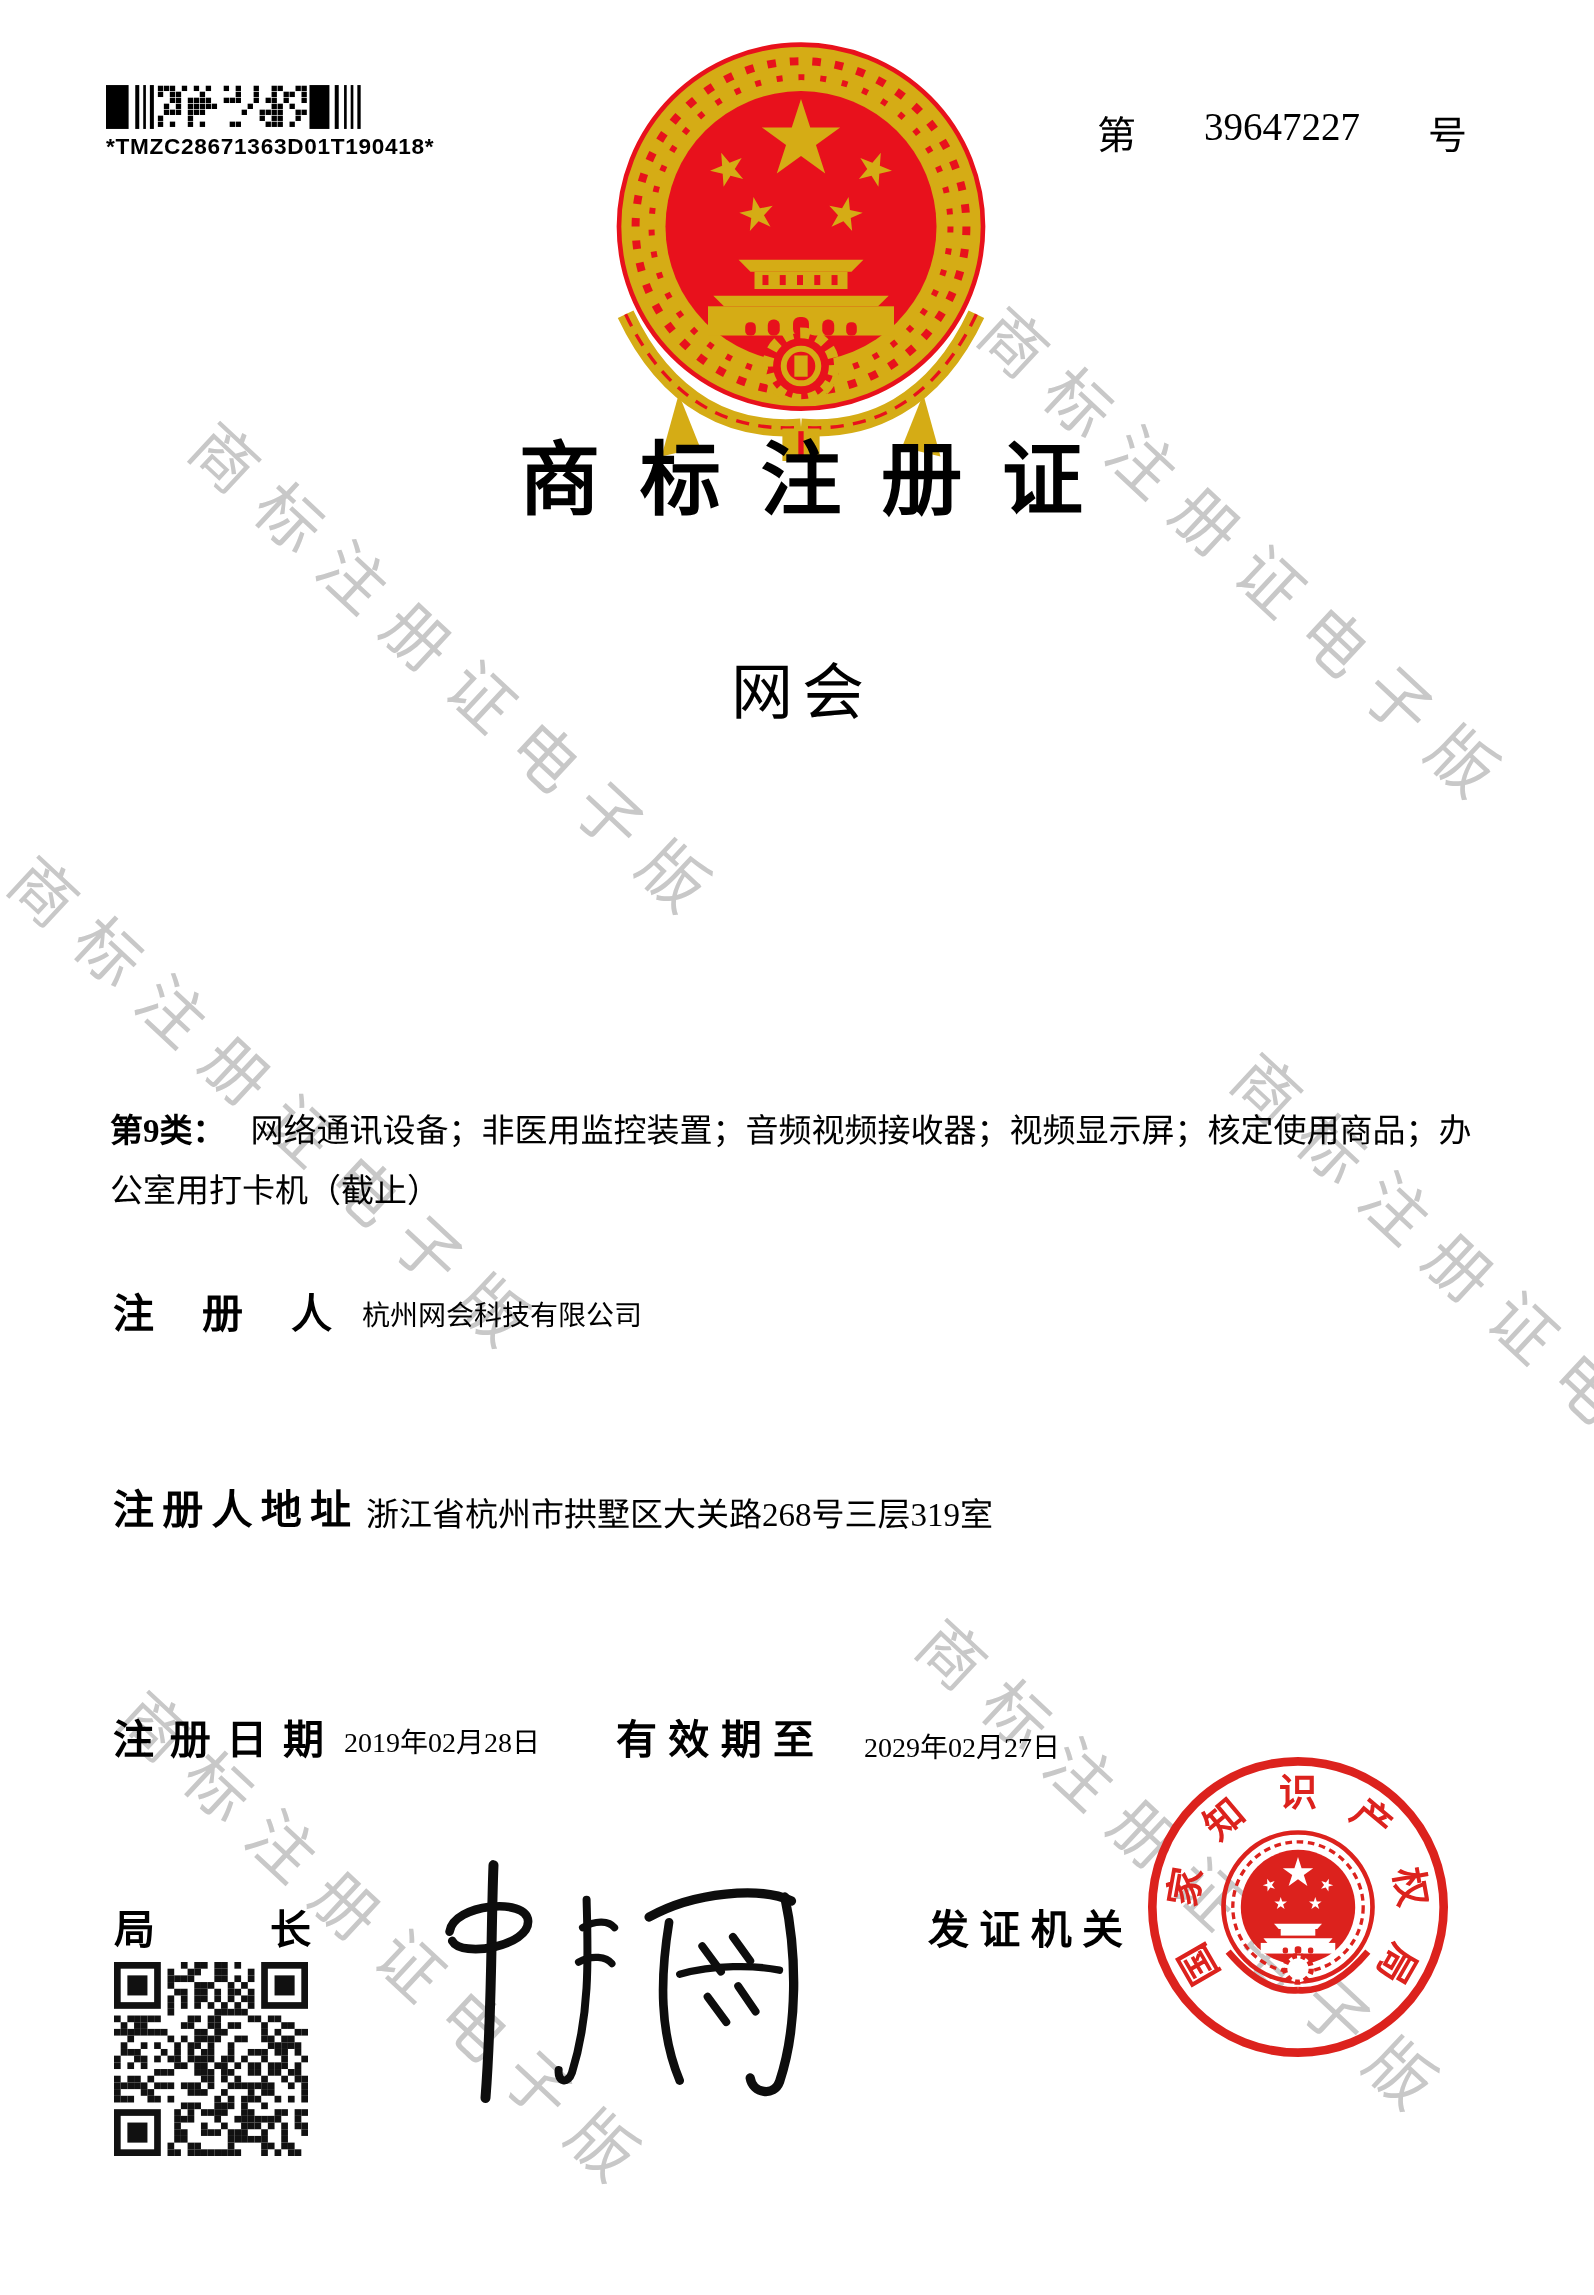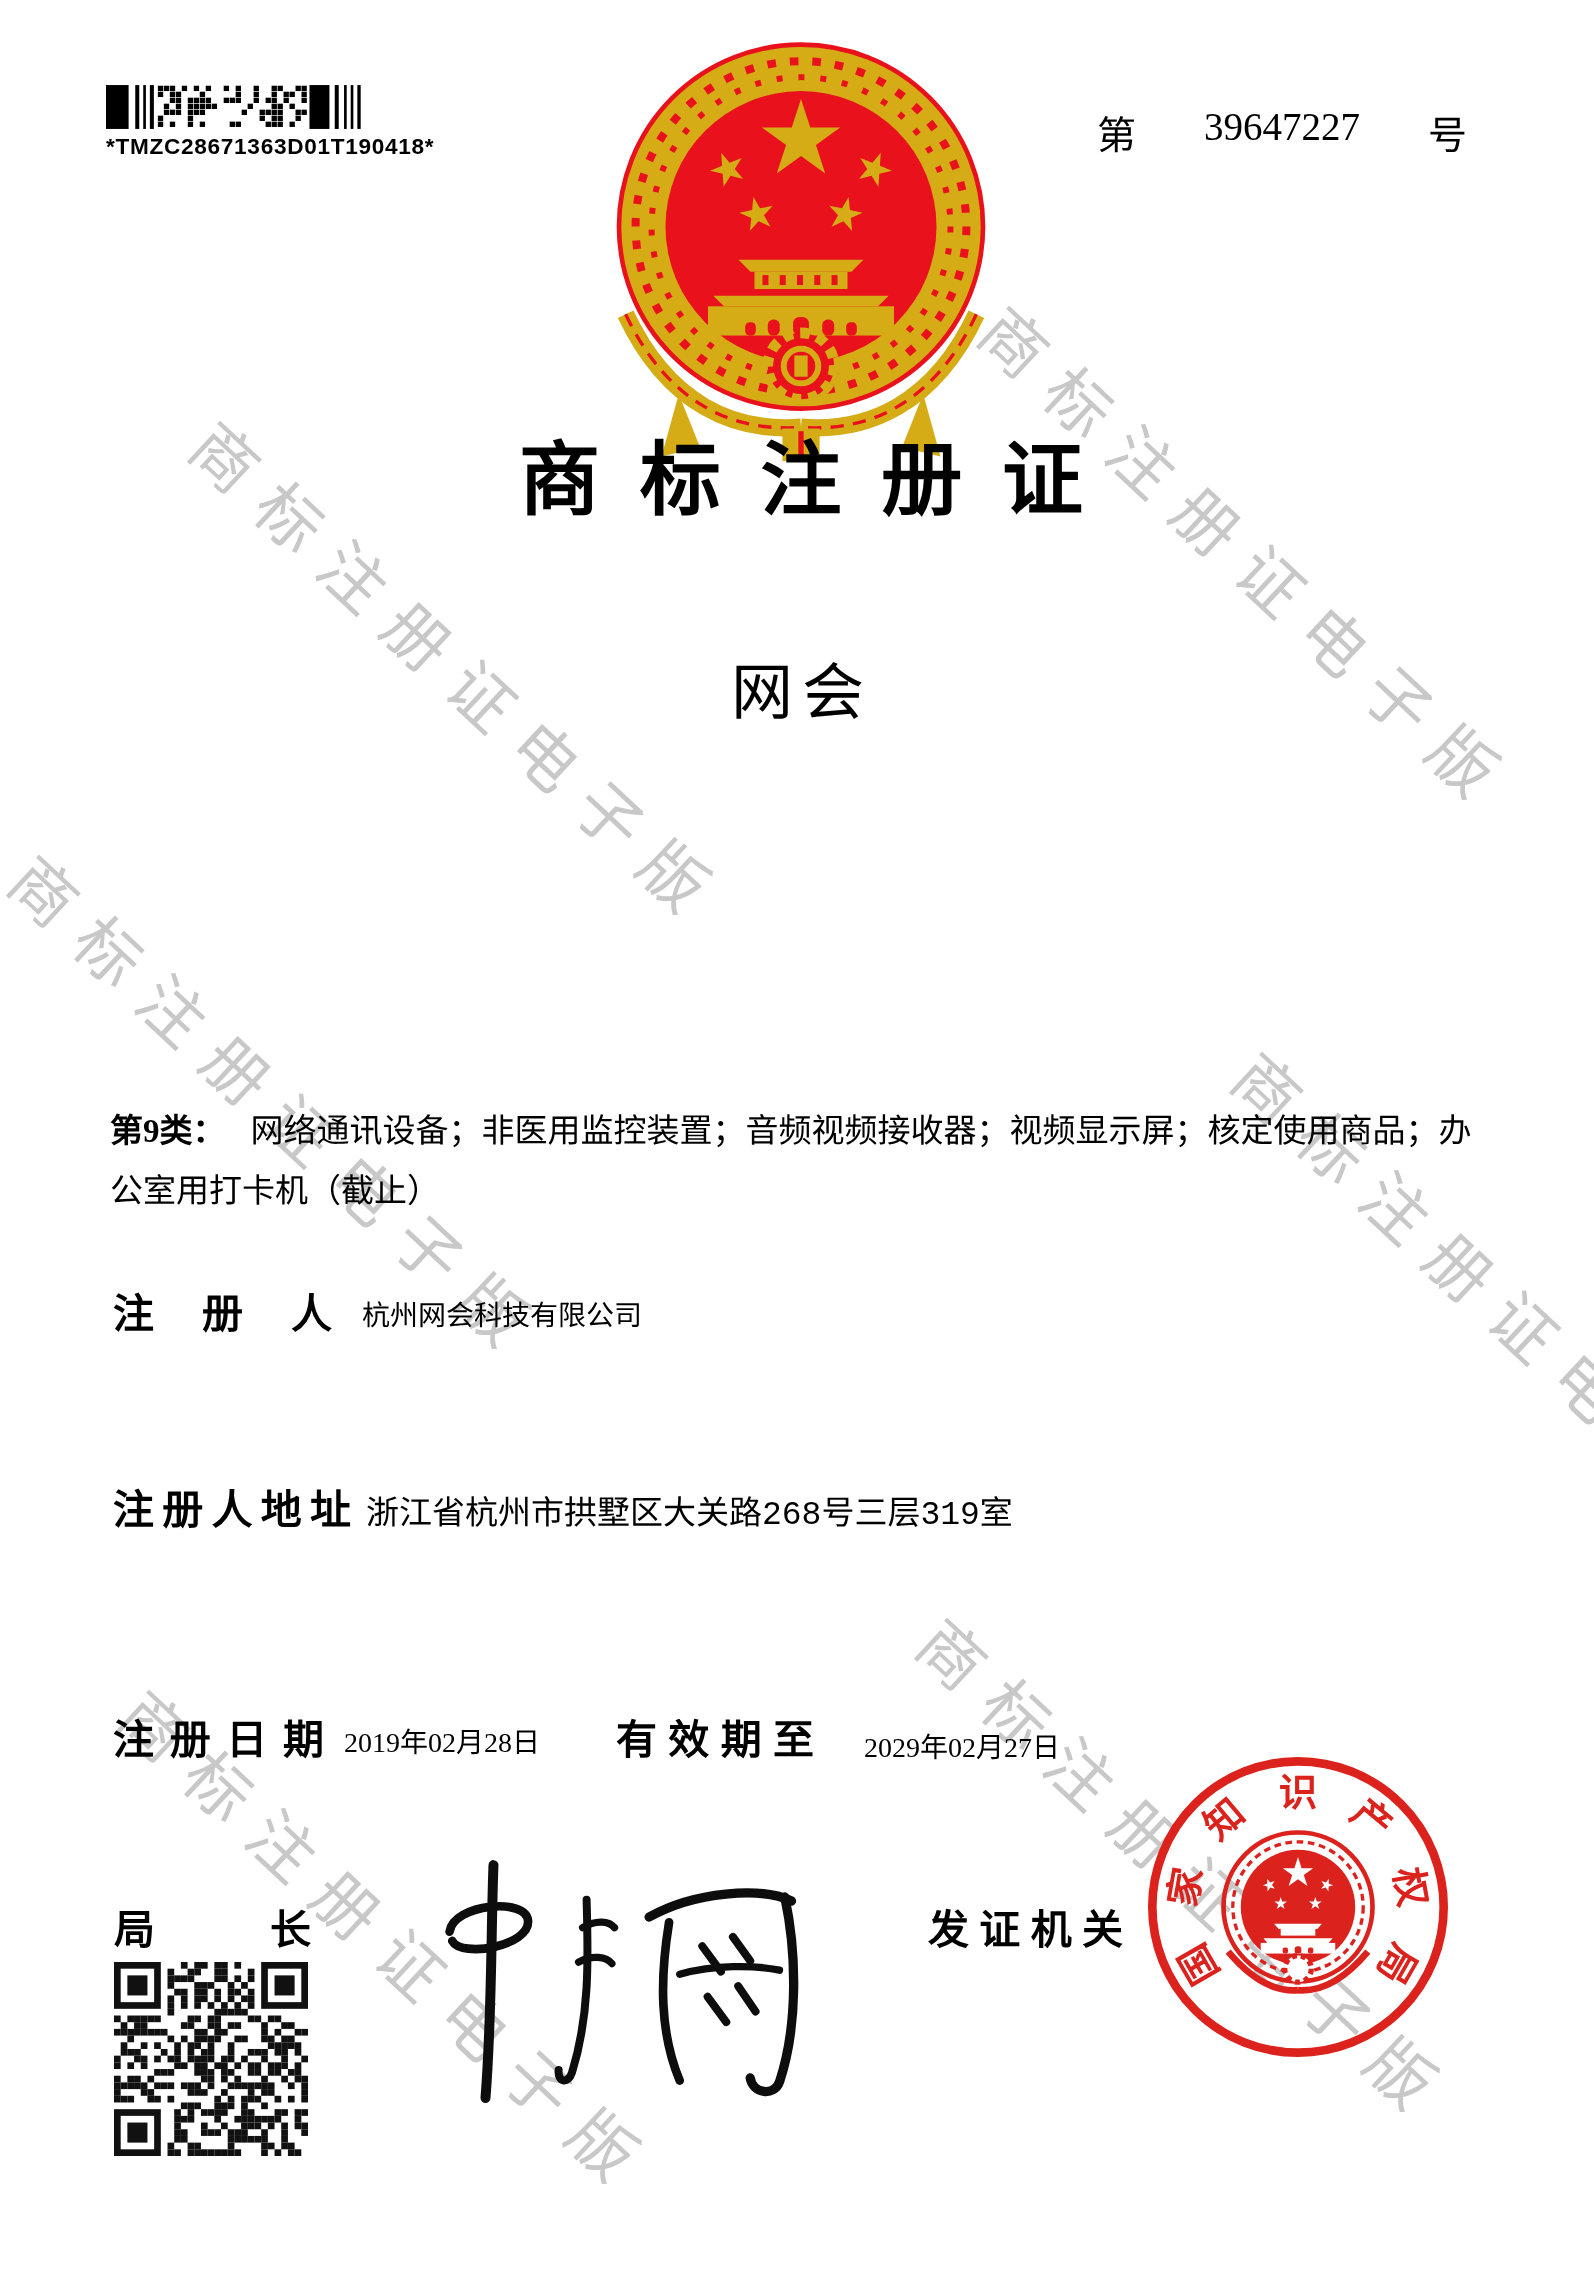--- a/index.html
+++ b/index.html
@@ -58,21 +58,21 @@
     font-size:42px;font-weight:700;letter-spacing:2px;white-space:nowrap;
   }
   .goods-body{left:110px;top:1068px;width:1389px;font-size:33px;line-height:60px;}
   .goods-class{font-weight:700;margin-right:25px;}
   
   .lbl{font-size:41px;font-weight:700;line-height:1.1;}
   .val{font-size:28px;line-height:1.15;white-space:nowrap;}
   .registrant-label{left:113px;top:1292px;width:219px;}
   .registrant-value{left:362px;top:1300px;font-size:28px;}
   .address-label{left:113px;top:1488px;width:238px;}
-  .address-value{left:366px;top:1497px;font-size:33px;font-family:Liberation Mono, monospace;}
+  .address-value{left:366px;top:1497px;font-size:33px;}
   .regdate-label{left:113px;top:1718px;width:211px;}
   .regdate-value{left:344px;top:1727px;}
   .valid-label{left:616px;top:1718px;width:198px;}
   .valid-value{left:864px;top:1732px;}
   .director-label{left:114px;top:1908px;width:197px;}
   .issuer-label{left:928px;top:1908px;width:195px;}
   
   .qr{left:114px;top:1962px;}
   .signature{left:415px;top:1853px;}
   .seal{left:1143px;top:1752px;}

